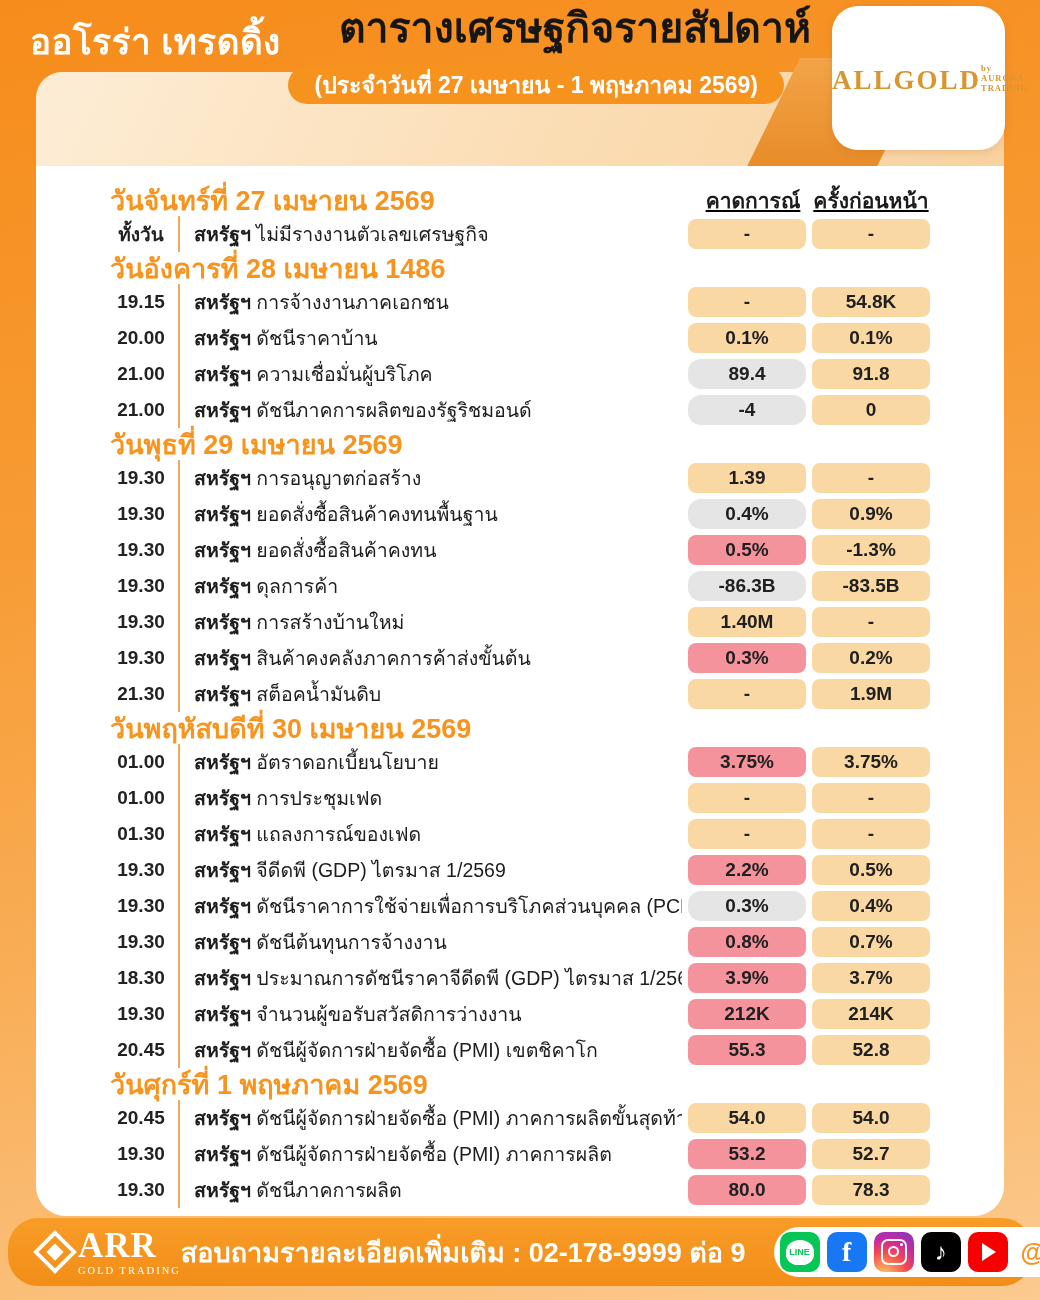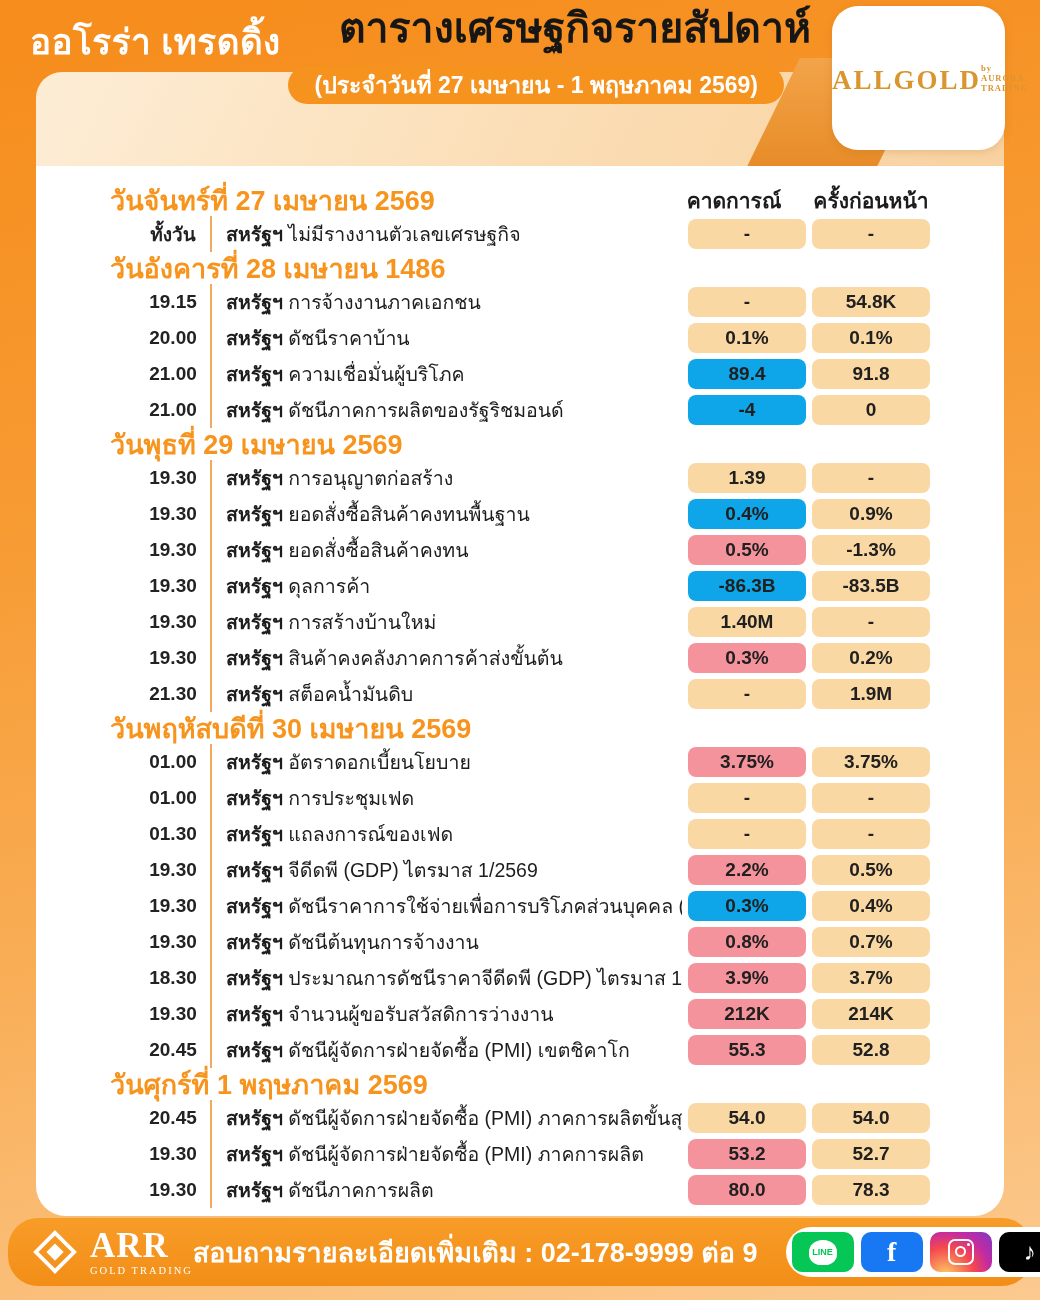--- a/index.html
+++ b/index.html
@@ -20,46 +20,46 @@
          transform:skewX(-26deg);transform-origin:top left;z-index:2;}
   
   .logo-card{position:absolute;left:832px;top:6px;width:173px;height:144px;background:#fff;border-radius:26px;
              z-index:5;display:flex;align-items:center;box-shadow:0 2px 8px rgba(160,80,0,.18);}
   .a-mark{margin-top:13px;}
   .logo-title{font-family:"Liberation Serif","DejaVu Serif",serif;font-size:27px;font-weight:bold;color:#D9952E;letter-spacing:2px;line-height:1;margin-top:4px;}
   .logo-sub{font-family:"Liberation Serif","DejaVu Serif",serif;font-size:8.5px;font-weight:bold;color:#D9952E;letter-spacing:1px;margin-top:0;}
   
   .sheet{position:absolute;left:36px;top:166px;width:968px;height:1050px;background:#fff;
          border-radius:0 0 30px 30px;box-sizing:border-box;padding:20px 74px 0 74px;z-index:3;}
-  .col-headers{position:absolute;top:20px;right:74px;display:flex;gap:19px;}
+  .col-headers{position:absolute;top:20px;right:74px;display:flex;gap:0;text-decoration:underline;}
   .col-headers div{width:118px;height:30px;line-height:30px;text-align:center;font-size:21px;font-weight:bold;color:#1c1c1c;white-space:nowrap;}
   .day-header{height:30px;line-height:30px;font-size:27px;font-weight:bold;color:#F7941D;margin-top:2px;white-space:nowrap;}
   .day-header:first-child{margin-top:0;}
   .row{display:flex;align-items:center;height:36px;}
-  .time{width:62px;font-size:19px;font-weight:600;color:#222;text-align:center;flex:none;margin-left:32px;}
+  .time{width:62px;font-size:19px;font-weight:600;color:#222;text-align:center;flex:none;}
   .sep{width:2px;align-self:stretch;background:#F3A95C;margin:0 14px 0 6px;flex:none;}
   .event{flex:1;font-size:19.5px;color:#1d1d1d;white-space:nowrap;overflow:hidden;}
   .event b{font-weight:bold;}
   .pill{width:118px;height:30px;border-radius:8px;display:flex;align-items:center;justify-content:center;
         font-size:19px;font-weight:bold;color:#202020;margin-left:6px;flex:none;}
   .pill.neutral{background:#FAD8A3;}
-  .pill.green{background:#0ea5e9;}
+  .pill.green{background:#e5e5e5;border-radius:13px;}
   .pill.red{background:#F5939D;}
   
   .footer-bar{position:absolute;left:8px;top:1218px;width:1024px;height:68px;border-radius:30px;
               background:linear-gradient(180deg,#F89C28,#F28E17);display:flex;align-items:center;
               padding:0 16px 0 24px;box-sizing:border-box;z-index:6;}
-  .arr{display:flex;align-items:center;gap:12px;flex:none;}
+  .arr{display:flex;align-items:center;flex:none;}
   .arr-text{color:#fff;line-height:1;}
   .arr-name{font-family:"Liberation Serif","DejaVu Serif",serif;font-size:35px;font-weight:bold;letter-spacing:1px;}
   .arr-sub{font-family:"Liberation Serif","DejaVu Serif",serif;font-size:10.5px;letter-spacing:2px;margin-top:3px;}
   .phone{flex:1;text-align:center;color:#fff;font-size:27px;font-weight:bold;white-space:nowrap;padding-right:28px;}
   .social-pill{display:flex;align-items:center;gap:7px;background:#fff;border-radius:26px;height:50px;
                padding:0 16px 0 6px;flex:none;}
-  .si{width:62px;height:40px;border-radius:10px;display:flex;align-items:center;justify-content:center;flex:none;text-align:center;}
+  .si{width:40px;height:40px;border-radius:10px;display:flex;align-items:center;justify-content:center;flex:none;text-align:center;}
   .si-line{background:#06C755;}
   .line-bubble{background:#fff;border-radius:48% 48% 42% 42%;width:28px;height:25px;display:flex;align-items:center;justify-content:center;
                color:#06C755;font-size:9px;font-weight:bold;}
   .si-fb{background:#1877F2;color:#fff;font-size:28px;font-weight:bold;font-family:"Liberation Serif","DejaVu Serif",serif;}
   .si-ig{background:radial-gradient(circle at 25% 110%,#FDD064 0%,#F4484F 45%,#C32AA3 70%,#7B3AC2 100%);position:relative;}
   .ig-cam{width:22px;height:22px;border:2.5px solid #fff;border-radius:7px;position:relative;}
   .ig-cam::before{content:"";position:absolute;left:5px;top:5px;width:7px;height:7px;border:2.5px solid #fff;border-radius:50%;}
   .ig-cam::after{content:"";position:absolute;right:2px;top:2px;width:3px;height:3px;background:#fff;border-radius:50%;}
   .si-tt{background:#000;color:#fff;font-size:24px;font-weight:bold;}
   .si-yt{background:#F60002;}

